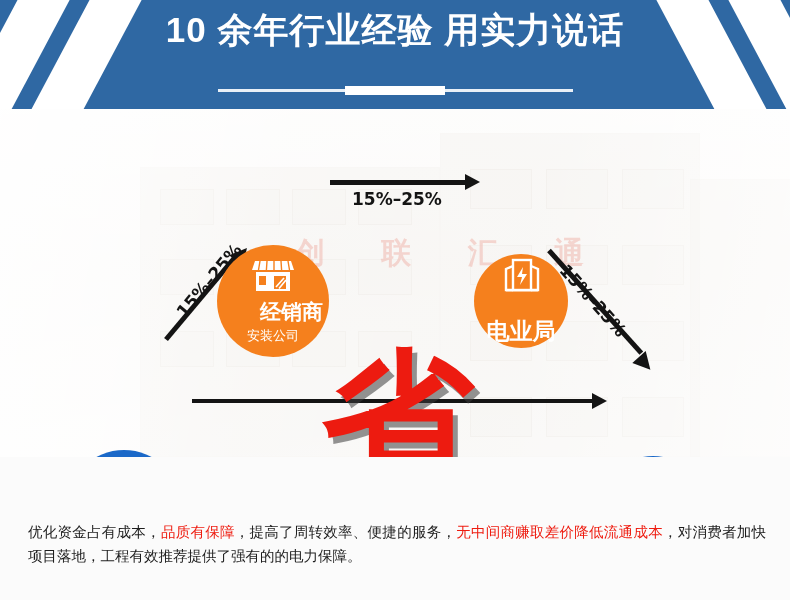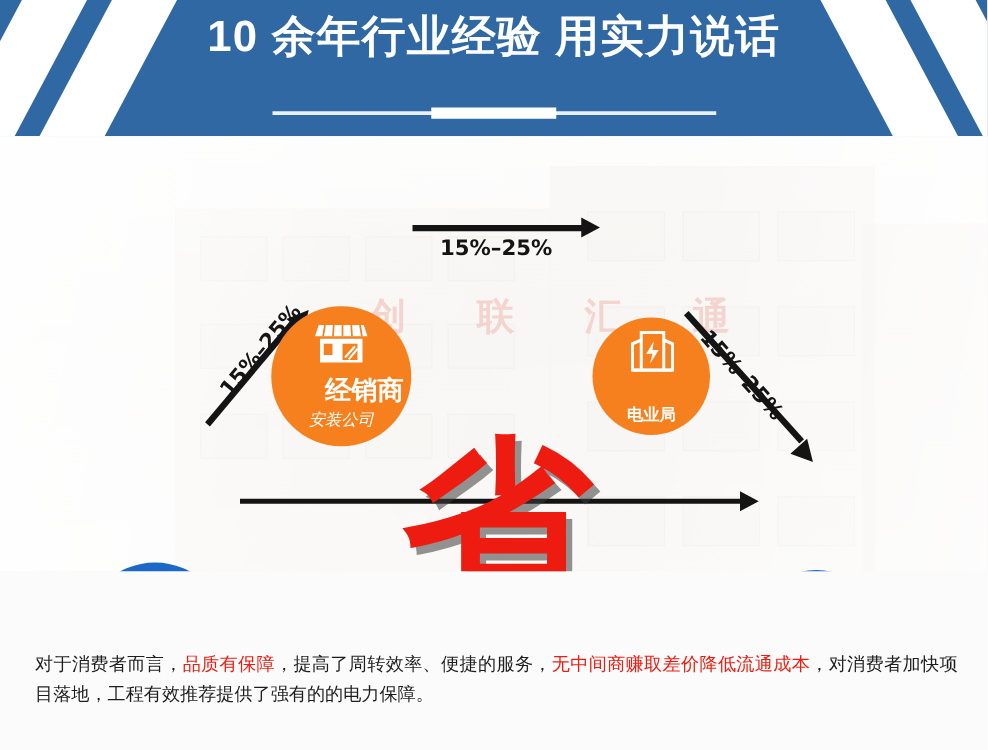--- a/index.html
+++ b/index.html
@@ -71,28 +71,28 @@
     opacity:0.55; white-space:nowrap;
   }
 
   
   .node {
     position:absolute; border-radius:50%;
     display:flex; flex-direction:column; align-items:center; justify-content:center;
     color:#ffffff; text-align:center; z-index:12;
   }
   .node .nm { font-weight:bold; white-space:nowrap; }
-  .node .sub { white-space:nowrap;font-style:italic; }
+  .node .sub { white-space:nowrap; }
 
   #node-dealer { left:217px; top:136px; width:112px; height:112px; background:#f5801d; }
   #node-dealer .nm { font-size:21px; margin-top:2px;margin-left:37px; }
   #node-dealer .sub { font-size:13px; margin-top:1px; }
 
   #node-power { left:474px; top:145px; width:94px; height:94px; background:#f5801d; }
-  #node-power .nm { font-size:13px; margin-top:20px;text-align:right; }
+  #node-power .nm { font-size:23px; margin-top:20px;text-align:right; }
 
   #node-brand { left:66px; top:341px; width:116px; height:116px; background:#1a68c8; }
 
   #node-consumer { left:601px; top:347px; width:104px; height:104px; background:#1a68c8; }
 
   .ic { display:block; }
 
   
   .big-save {
     position:absolute; left:322px; top:237px; z-index:11;
@@ -235,17 +235,17 @@
 
     <div class="node" id="node-consumer">
       
       
     </div>
 
   </div>
 
   <div class="footer">
     <p class="fp" id="para-2">
-      <span>对于消费者而言，</span><span class="hl">品质有保障</span><span>，提高了周转效率、便捷的服务，</span><span class="hl">无中间商赚取差价降低流通成本</span><span>，对消费者加快项目落地，工程有效推荐提供了强有的的电力保障。</span>
+      <span>优化资金占有成本，</span><span class="hl">品质有保障</span><span>，提高了周转效率、便捷的服务，</span><span class="hl">无中间商赚取差价降低流通成本</span><span>，对消费者加快项目落地，工程有效推荐提供了强有的的电力保障。</span>
     </p>
   </div>
 
 </div>
 
 </body></html>

